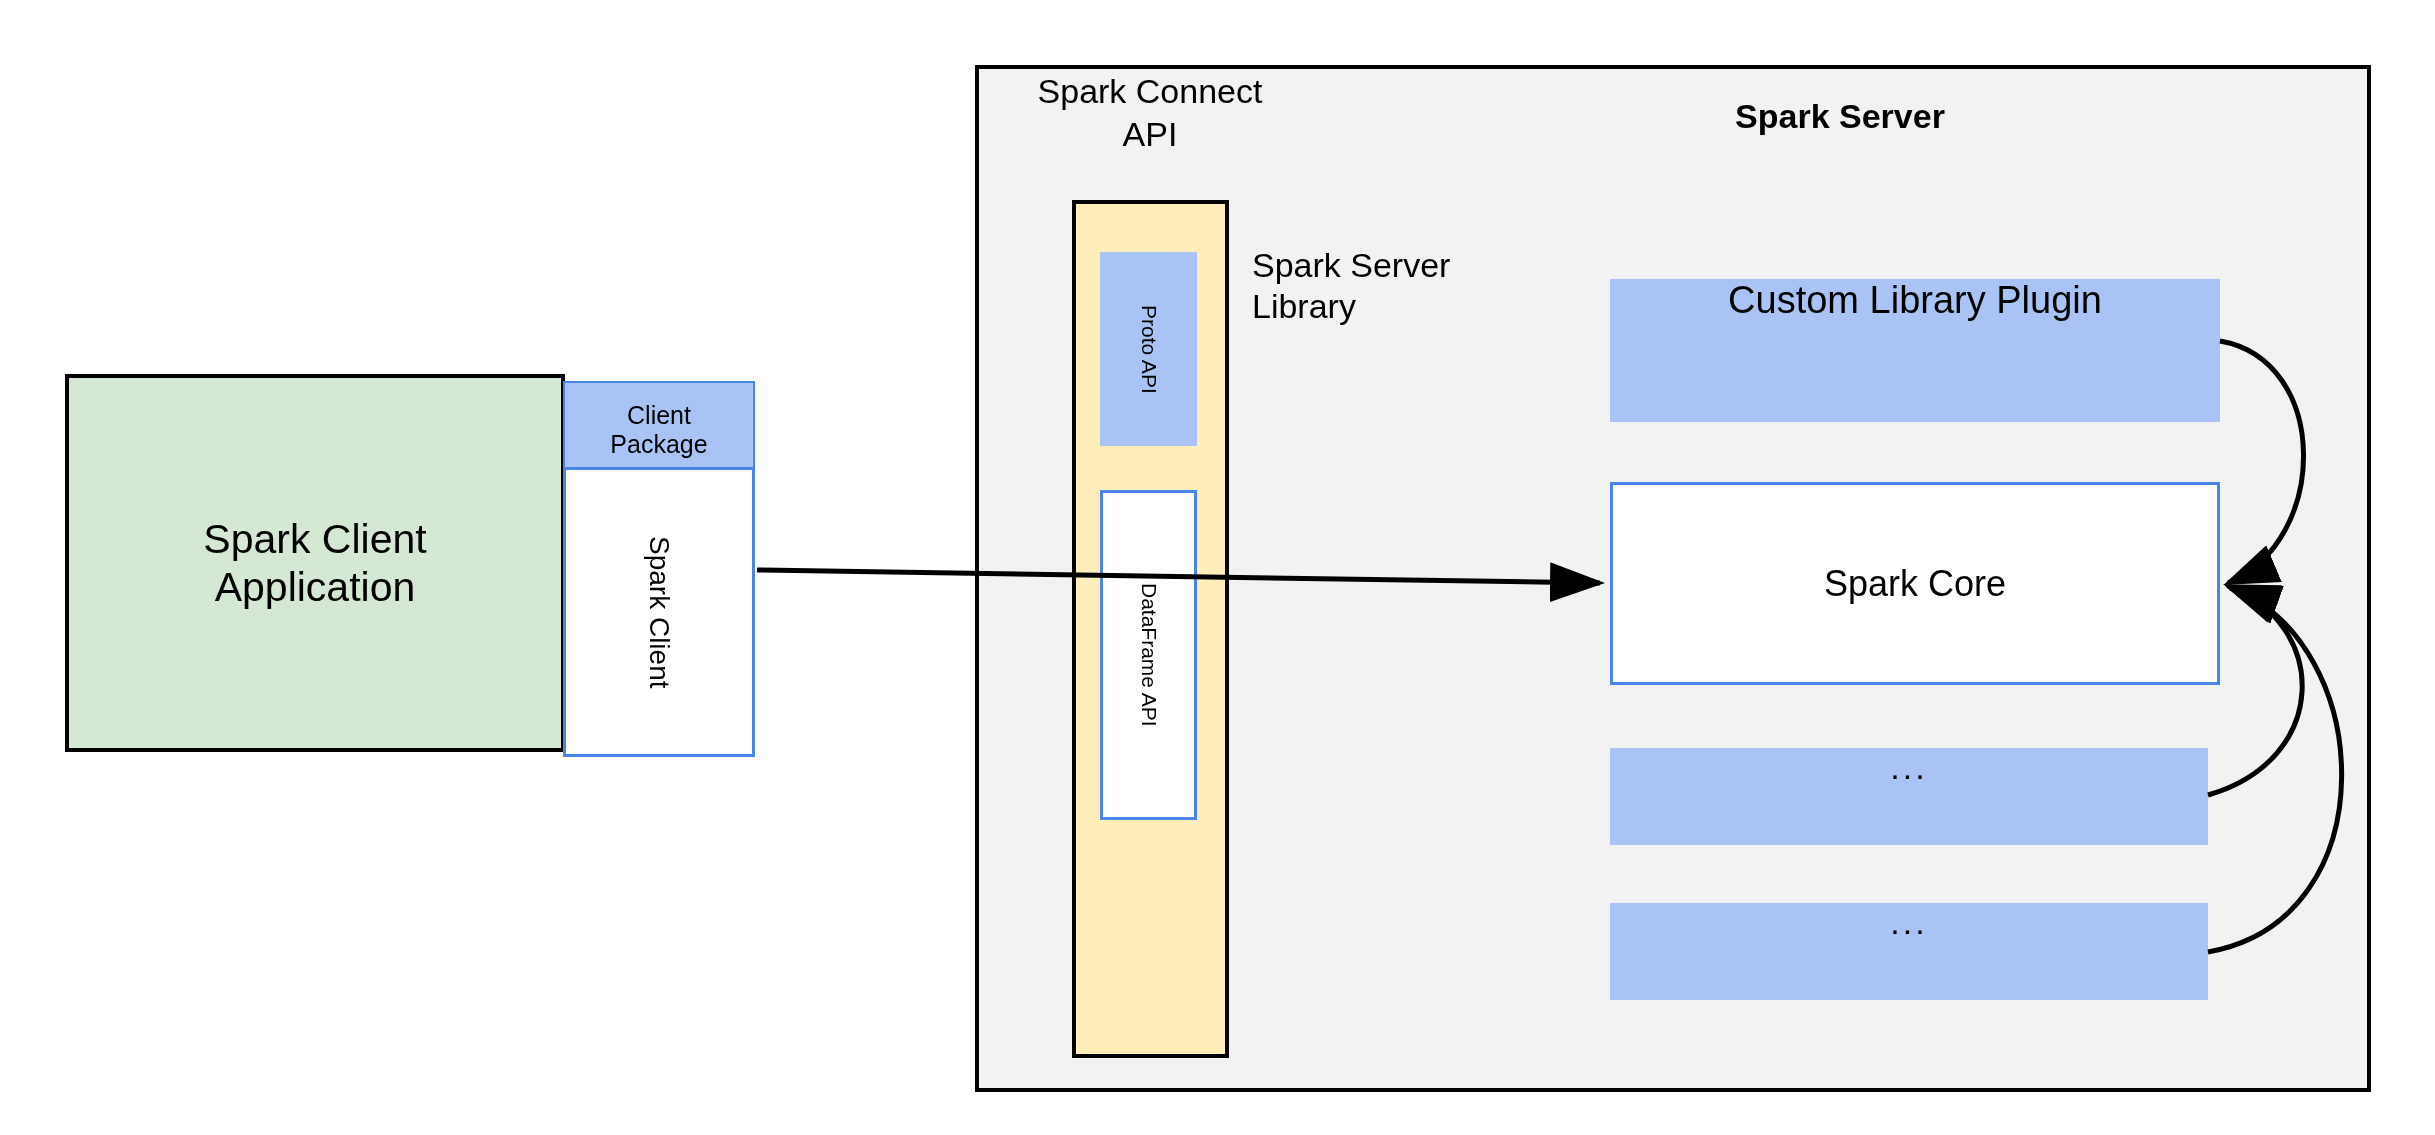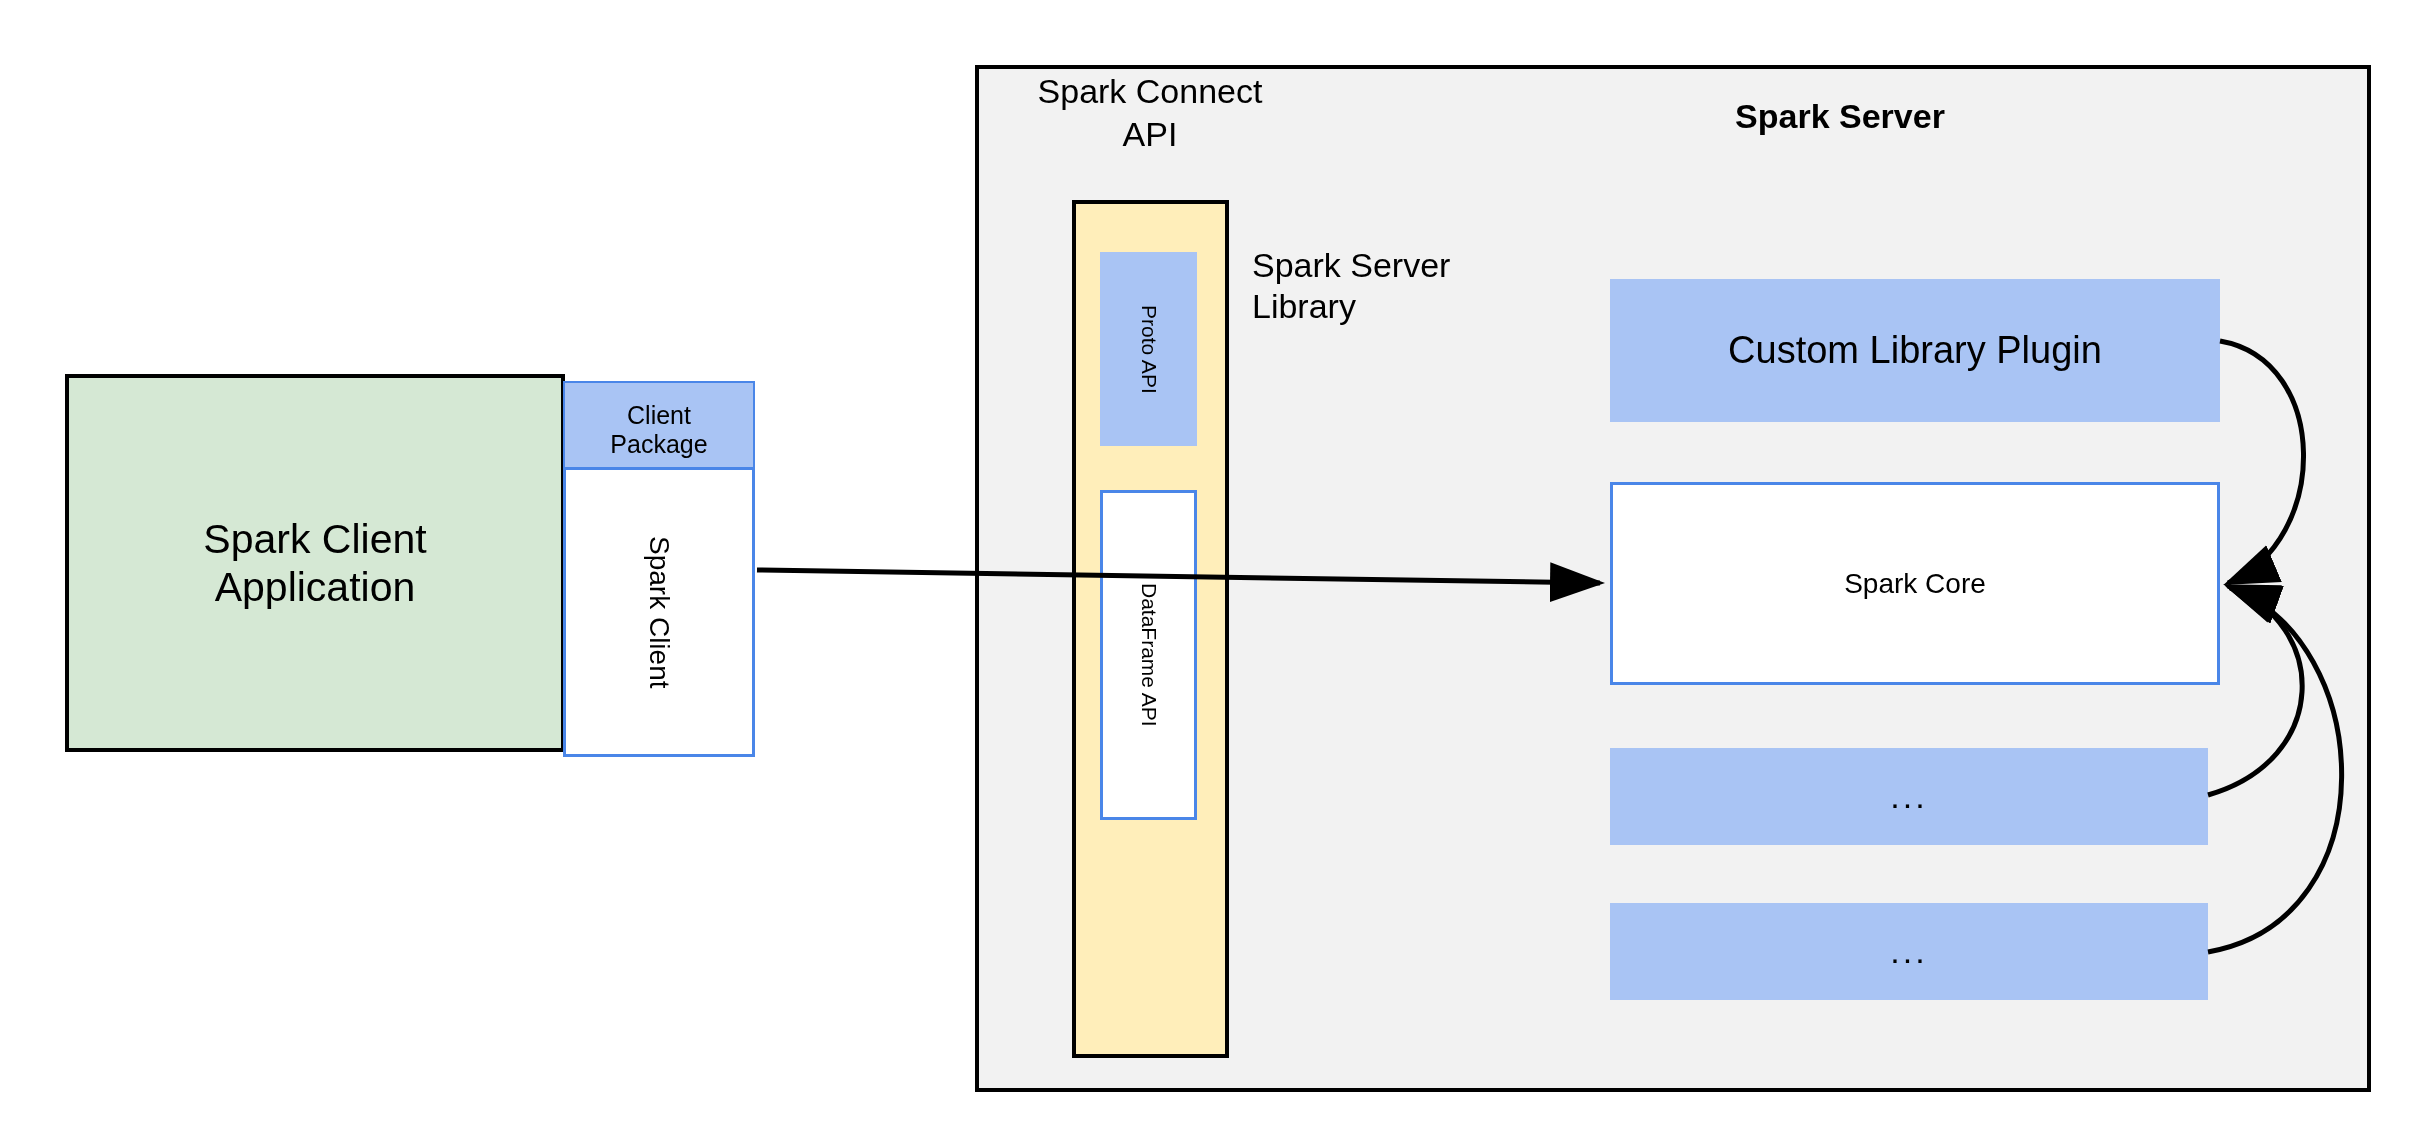--- a/index.html
+++ b/index.html
@@ -112,35 +112,35 @@
 
   #server-library-label {
     left: 1252px; top: 245px; width: 330px;
     font-size: 34px; line-height: 1.22; text-align: left;
     white-space: pre-line;
   }
 
   
   .plugin-box {
     background: #a9c4f4;
-    display: flex; align-items: center; justify-content: center;
+    display: flex; justify-content: center;
     font-size: 36px;
   }
   #custom-library-plugin-box {
     left: 1610px; top: 279px; width: 610px; height: 143px;
   }
   #custom-library-plugin-label { font-size: 38px; }
 
   #spark-core-box {
     left: 1610px; top: 482px; width: 610px; height: 203px;
     background: #ffffff;
     border: 3px solid #4a86e8;
     display: flex; align-items: center; justify-content: center;
   }
-  #spark-core-label { font-size: 28px; }
+  #spark-core-label { font-size: 36px; }
 
   #ellipsis-box-1 {
     left: 1610px; top: 748px; width: 598px; height: 97px;
   }
   #ellipsis-box-2 {
     left: 1610px; top: 903px; width: 598px; height: 97px;
   }
   .ellipsis-label { font-size: 34px; letter-spacing: 3px; }
 
   

